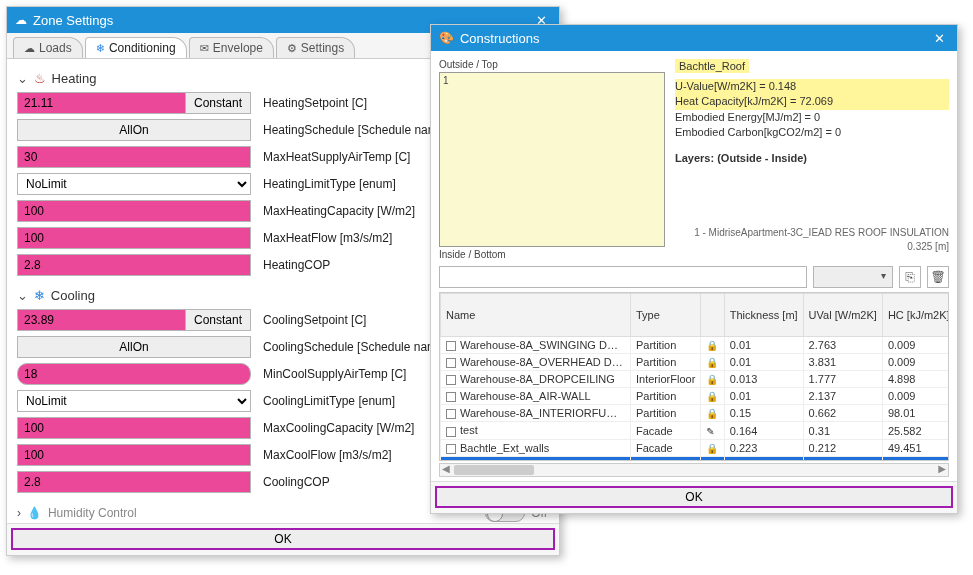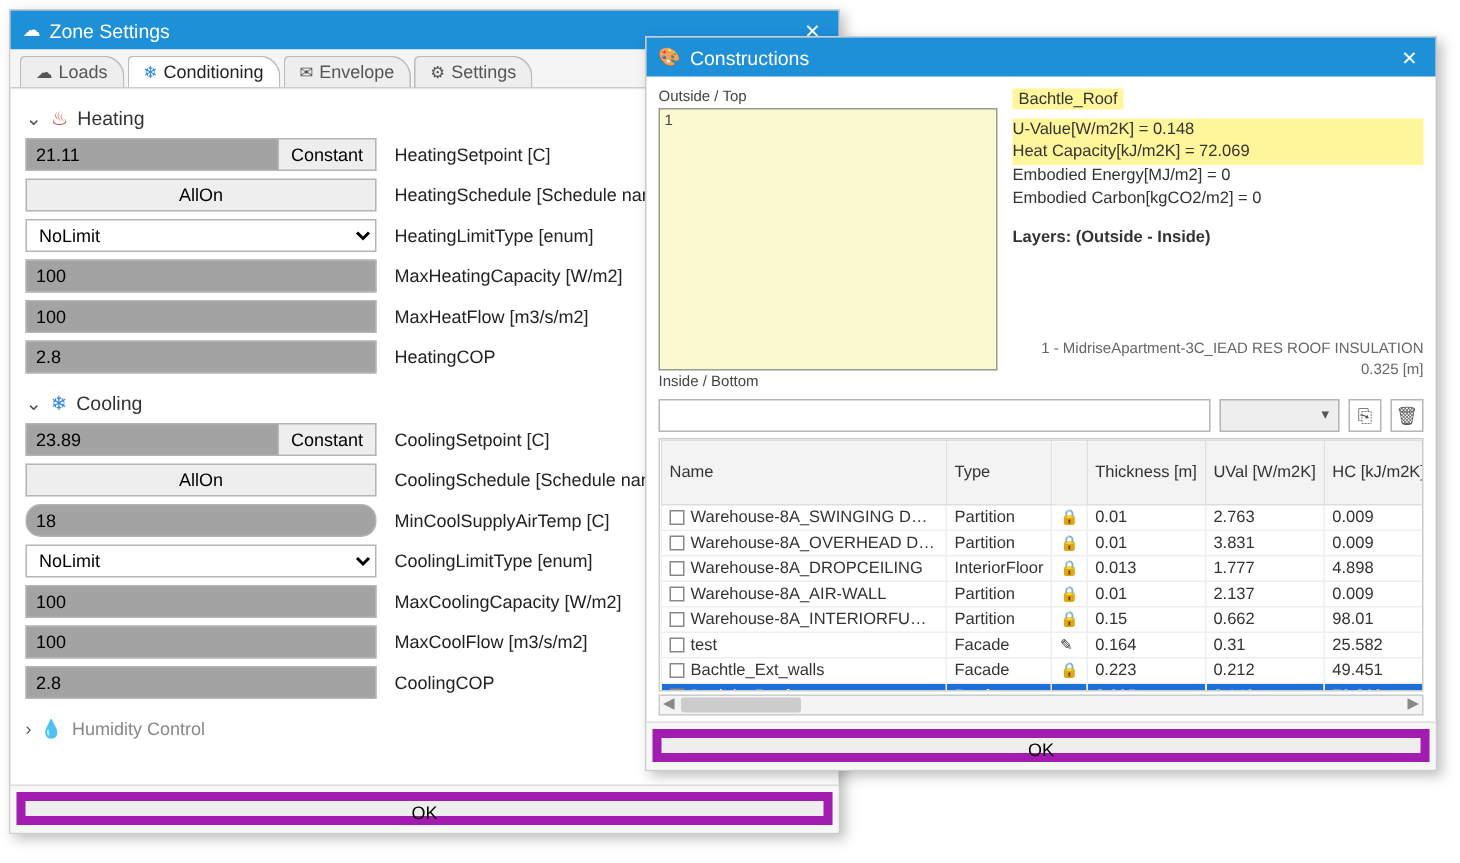--- a/index.html
+++ b/index.html
@@ -78,21 +78,21 @@
   .field-wrap {
     width: 234px;
     display: flex;
   }
   .tinput {
     flex: 1;
     height: 22px;
     border: 1px solid #b5b5b5;
     padding: 0 6px;
     font-size: 12px;
-    background: #a3a3a3;
+    background: #ec4899;
   }
   .suffix-btn {
     width: 66px;
     height: 22px;
     border: 1px solid #b5b5b5;
     border-left: none;
     background: #eee;
     font-size: 12px;
     cursor: pointer;
     padding: 0;
@@ -149,21 +149,21 @@
     border-top: 1px solid #ddd;
     padding: 4px;
     display: flex;
     justify-content: center;
     background: #f7f7f7;
     height: 32px;
   }
   .ok-btn {
     width: 100%;
     height: 22px;
-    border: 6px solid #a21caf;
+    border: 2px solid #a21caf;
     background: #eee;
     font-size: 12px;
     cursor: pointer;
   }
   
   #win-cons { left: 430px; top: 24px; width: 528px; height: 490px; }
   .cons-body { display: flex; flex-direction: column; height: calc(100% - 26px); }
   .preview-area {
     display: flex;
     padding: 8px 8px 2px;
@@ -298,20 +298,26 @@
     <div class="row">
       <div class="field-wrap">
         <input class="tinput" value="21.11" style="">
         <button class="suffix-btn">Constant</button>
       </div>
       <span class="label">HeatingSetpoint [C]</span>
     </div>
     <div class="row">
       <button class="wide-btn">AllOn</button>
       <span class="label">HeatingSchedule [Schedule name]</span>
+    </div>
+    <div class="row">
+      <div class="field-wrap">
+          <input class="tinput" style="width: 234px;" value="30">
+        </div>
+      <span class="label">MaxHeatSupplyAirTemp [C]</span>
     </div>
     <div class="row">
       <select class="tselect"><option>NoLimit</option></select>
       <span class="label">HeatingLimitType [enum]</span>
     </div>
     <div class="row">
       <div class="field-wrap">
           <input class="tinput" style="width: 234px;" value="100">
         </div>
       <span class="label">MaxHeatingCapacity [W/m2]</span>

